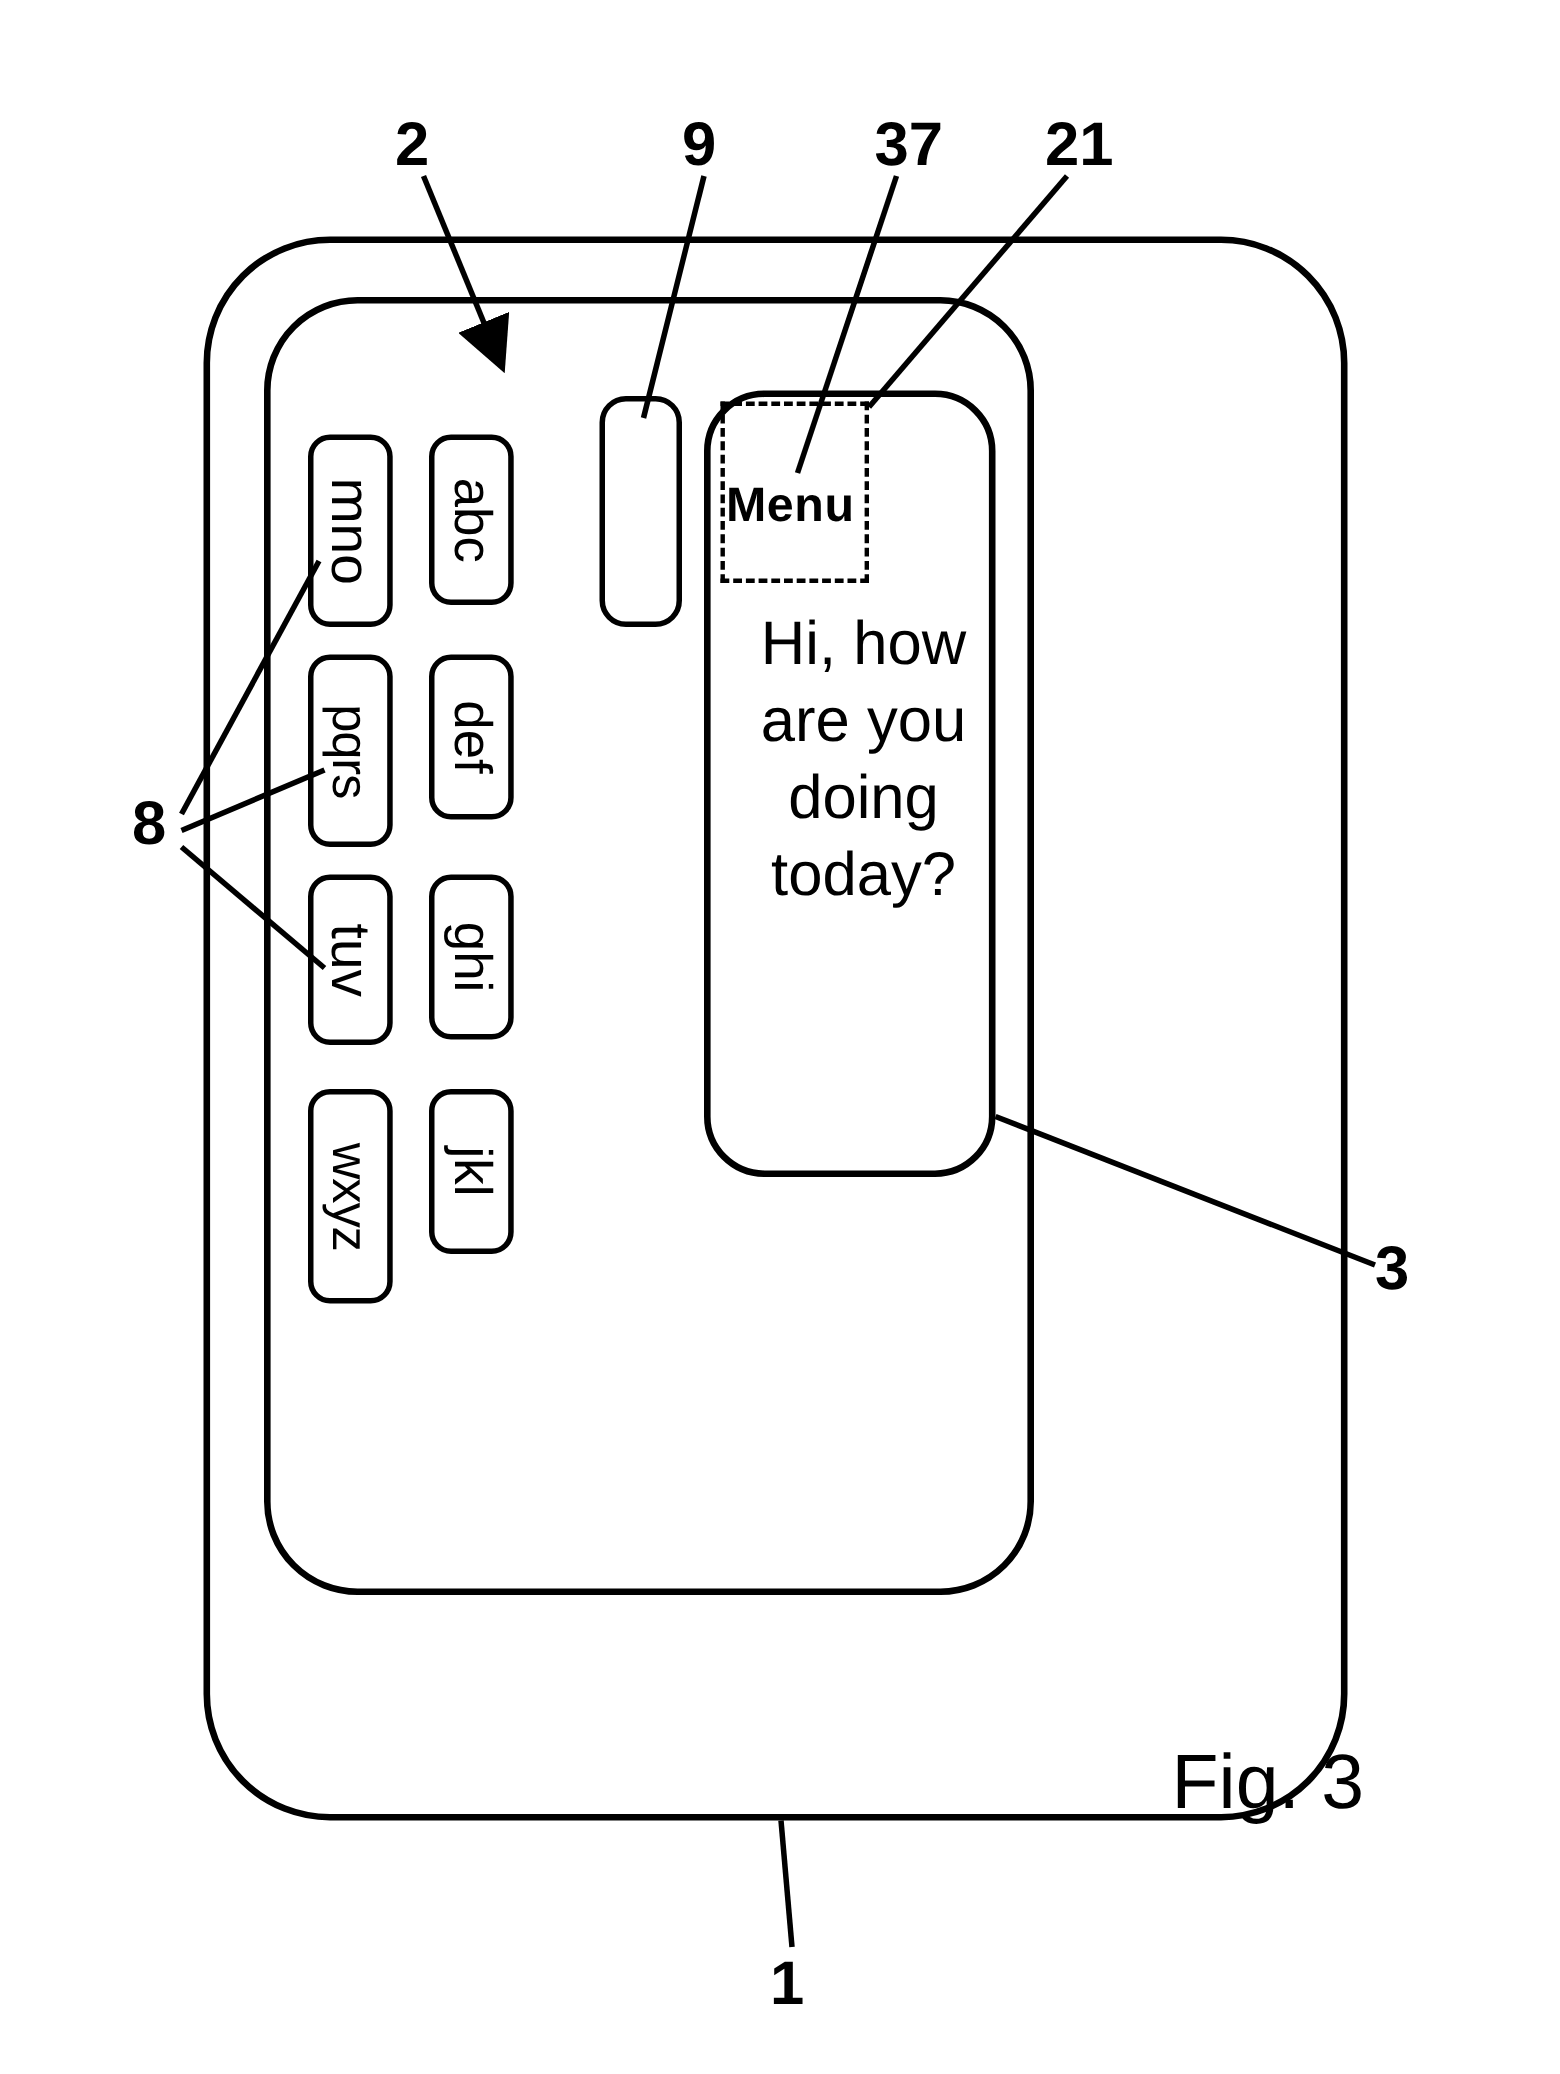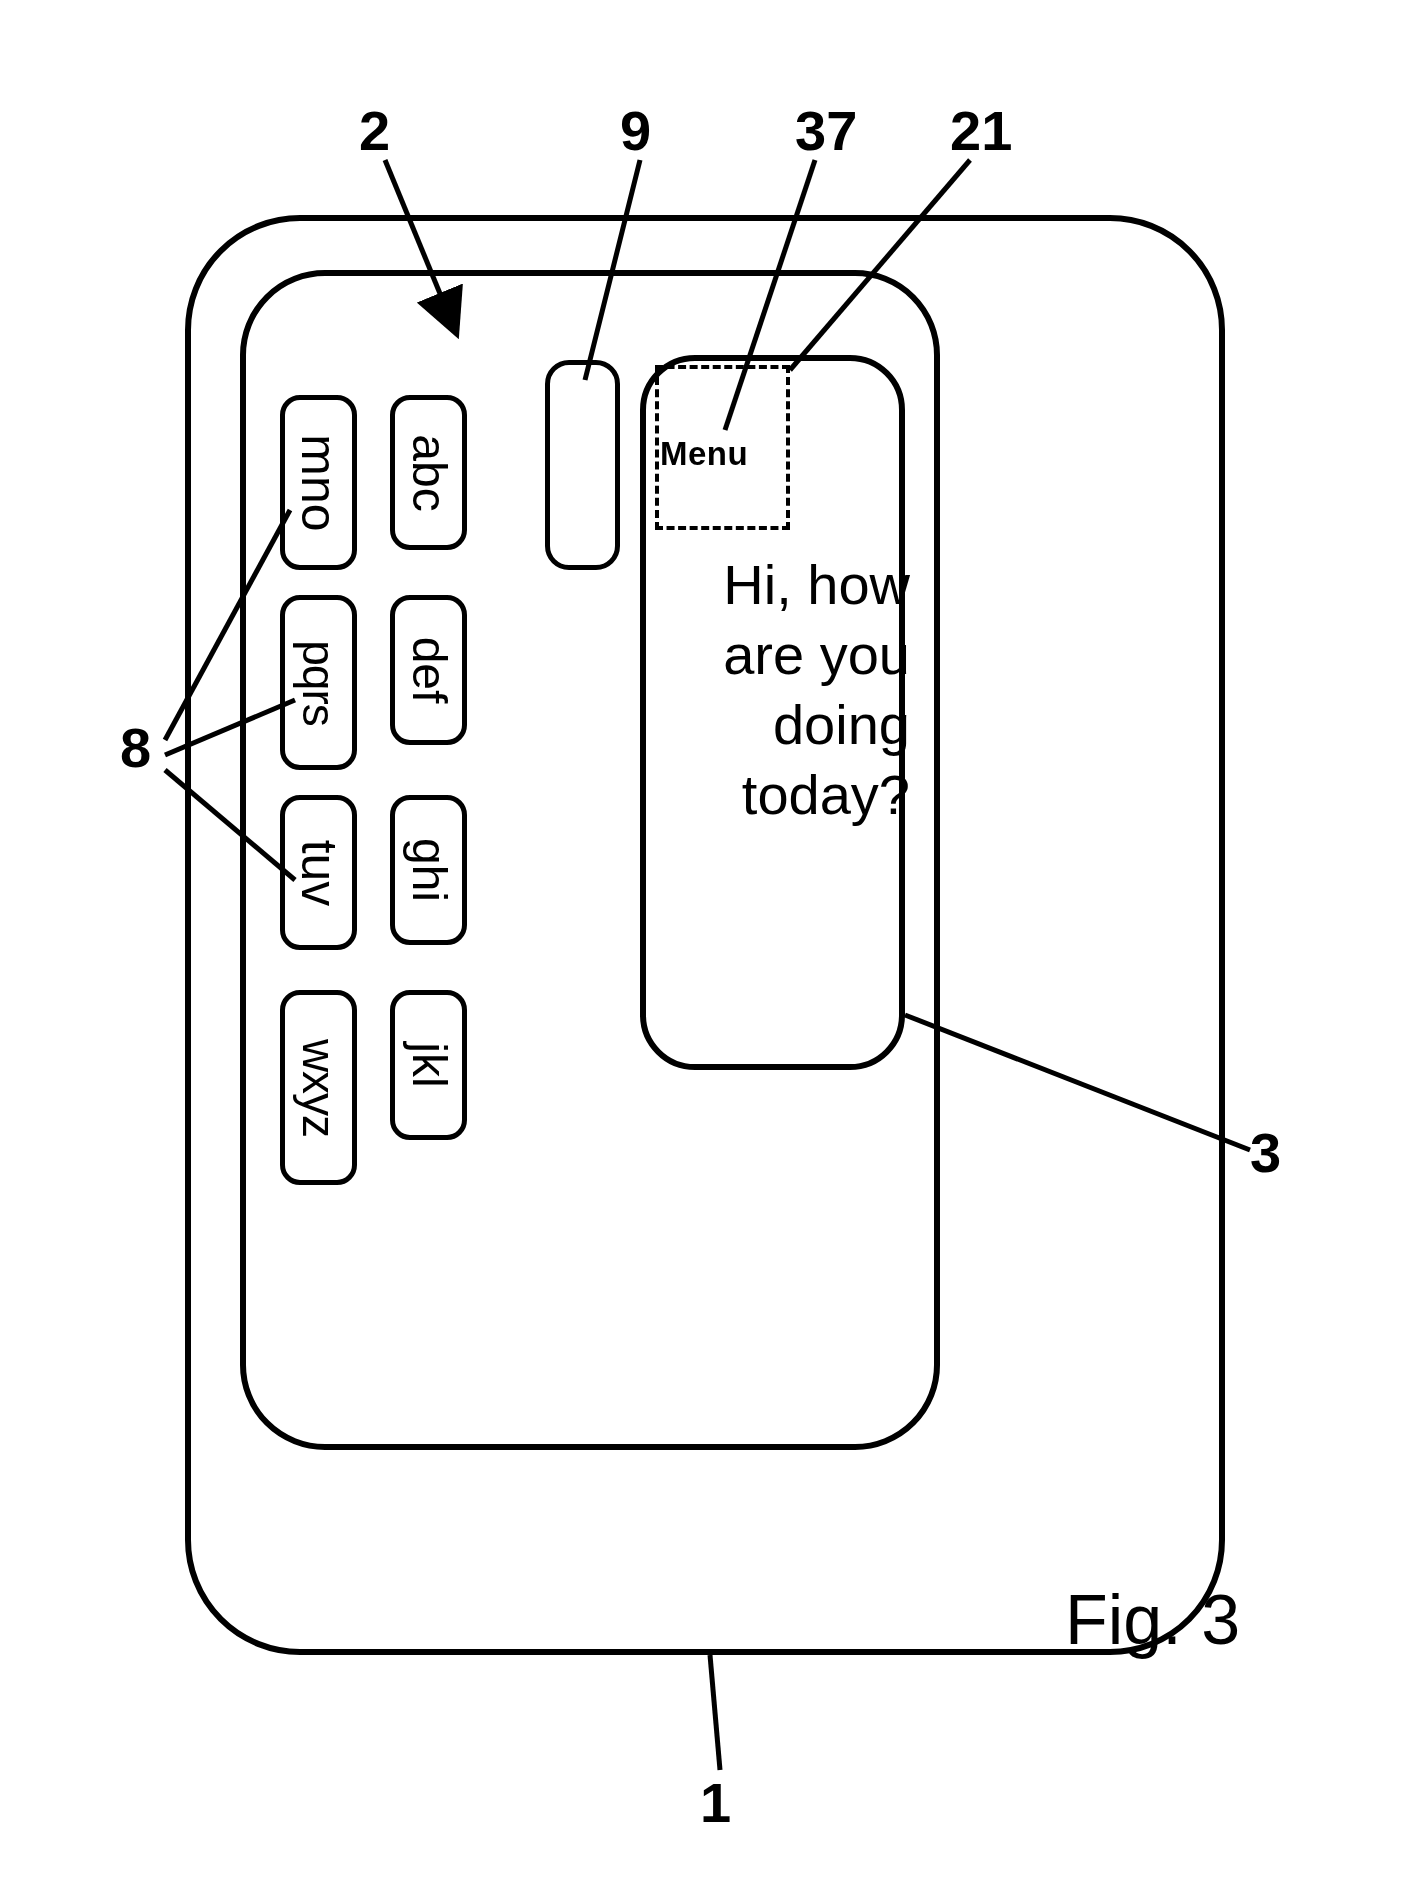--- a/index.html
+++ b/index.html
@@ -81,32 +81,32 @@
       left: 655px;
       top: 365px;
       width: 135px;
       height: 165px;
       border: 4px dashed #000;
     }
     .menu-text {
       position: absolute;
       left: 660px;
       top: 435px;
-      font-size: 33px;
+      font-size: 44px;
       font-weight: 700;
       letter-spacing: 0.5px;
     }
     .screen-msg {
       position: absolute;
       left: 660px;
       top: 550px;
       width: 250px;
       font-size: 56px;
       line-height: 1.25;
-      text-align: right;
+      text-align: center;
     }
     
     .softkey {
       position: absolute;
       left: 545px;
       top: 360px;
       width: 75px;
       height: 210px;
       border: 5px solid #000;
       border-radius: 24px;

